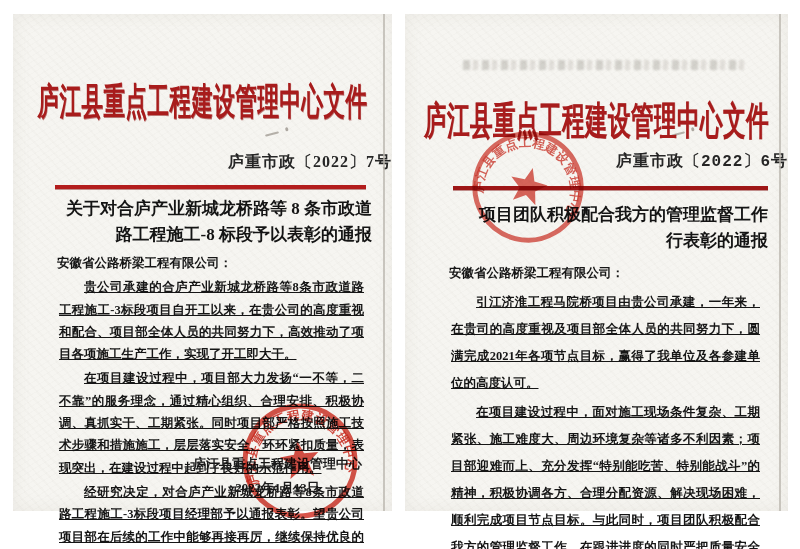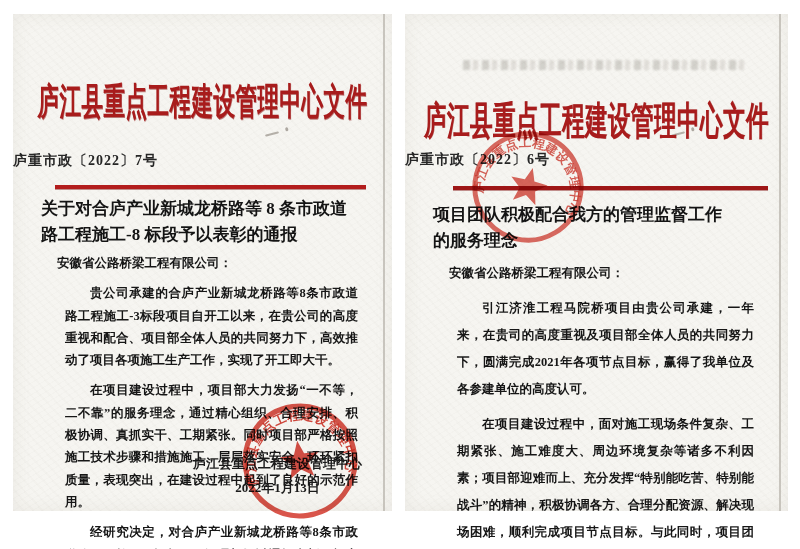--- a/index.html
+++ b/index.html
@@ -24,42 +24,42 @@
   }
   .org-header{
     position:absolute;left:0;right:0;text-align:center;
     color:#a81c1c;font-weight:900;white-space:nowrap;
     text-shadow:0.6px 0.4px 0 rgba(140,20,20,.55);
   }
   .org-header span{display:inline-block;transform:scaleY(1.72);transform-origin:center top;letter-spacing:0.5px;}
   .page-left .org-header{top:62px;font-size:21.5px;}
   .page-right .org-header{top:80px;font-size:22.5px;}
   .doc-number{
-    position:absolute;left:0;right:0;text-align:left;
-    font-size:14px;font-weight:bold;color:#262626;letter-spacing:1px;
+    position:absolute;left:0;right:0;text-align:right;
+    font-size:16px;font-weight:bold;color:#262626;letter-spacing:1px;
   }
   .page-left .doc-number{top:138px;}
-  .page-right .doc-number{top:137px;}
+  .page-right .doc-number{top:137px;font-family:Liberation Mono, monospace;}
   .red-rule{position:absolute;height:4px;background:#b31d1d;box-shadow:0 1px 0 rgba(130,20,20,.45);}
   .page-left .red-rule{top:171px;left:42px;right:26px;}
   .page-right .red-rule{top:172px;left:48px;right:20px;background:#9e1616;}
   .doc-title{
-    position:absolute;left:28px;right:20px;text-align:left;
+    position:absolute;left:28px;right:20px;text-align:right;
     font-weight:900;color:#141414;font-size:17px;line-height:1.55;
   }
   .page-left .doc-title{top:182px;}
   .page-right .doc-title{top:188px;}
   .doc-body{
     position:absolute;left:44px;right:26px;color:#161616;
     font-weight:bold;font-size:12.5px;text-align:justify;
   }
   .page-left .doc-body{top:238px;line-height:22.3px;}
   .page-right .doc-body{top:246px;line-height:27px;}
   .salutation{margin:0 0 1px 0;}
-  .doc-body p{margin:8px;text-indent:2em;}
+  .doc-body p{margin:2px;text-indent:2em;text-decoration:underline;}
   .sign-block{
     position:absolute;right:30px;top:438px;text-align:center;
     font-size:13px;font-weight:bold;color:#1b1b1b;line-height:24px;
   }
   .seal{position:absolute;mix-blend-mode:multiply;pointer-events:none;}
   .seal-left{left:226px;top:386px;width:122px;height:122px;transform:rotate(-8deg);}
   .seal-right{left:64px;top:114px;width:118px;height:118px;transform:rotate(14deg);opacity:.92;}
   .bleed-mark{
     position:absolute;top:46px;left:58px;right:40px;height:10px;
     background:repeating-linear-gradient(90deg,
@@ -118,21 +118,21 @@
 <div class="page page-right">
   <div class="bleed-mark"></div>
   <div class="pen-mark dot pen-right"></div>
   <div class="org-header">
     <span>庐江县重点工程建设管理中心文件</span>
   </div>
   <div class="doc-number">庐重市政〔2022〕6号</div>
   <div class="red-rule"></div>
   <div class="doc-title">
     <div>项目团队积极配合我方的管理监督工作</div>
-    <div>的服务理念</div>
+    <div>行表彰的通报</div>
   </div>
   <div class="doc-body">
     <div class="salutation">安徽省公路桥梁工程有限公司：</div>
     <p>引江济淮工程马院桥项目由贵公司承建，一年来，在贵司的高度重视及项目部全体人员的共同努力下，圆满完成2021年各项节点目标，赢得了我单位及各参建单位的高度认可。</p>
     <p>在项目建设过程中，面对施工现场条件复杂、工期紧张、施工难度大、周边环境复杂等诸多不利因素；项目部迎难而上、充分发挥“特别能吃苦、特别能战斗”的精神，积极协调各方、合理分配资源、解决现场困难，顺利完成项目节点目标。与此同时，项目团队积极配合我方的管理监督工作，在跟进进度的同时严把质量安全关，项目在安全、质量、进度管理上表现突出，是所有参建单位的标杆。</p>
   </div>
   <svg class="seal seal-right" viewBox="0 0 120 120">
     <circle cx="60" cy="60" r="54" fill="none" stroke="#cf2a1e" stroke-width="5" opacity="0.75"></circle>
     <polygon points="60,40 65,53.1 79,53.8 68.1,62.6 71.8,76.2 60,68.5 48.2,76.2 51.9,62.6 41,53.8 55,53.1" fill="#cf2a1e" opacity="0.78"></polygon>
     <defs>

